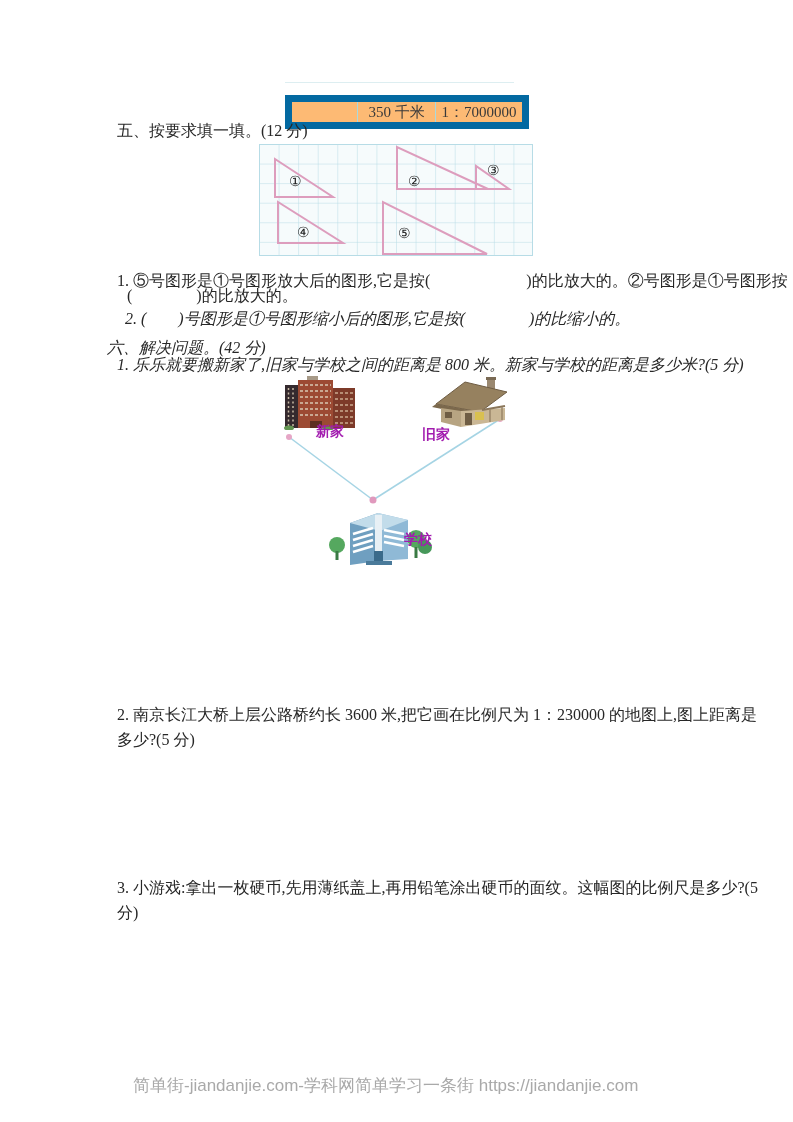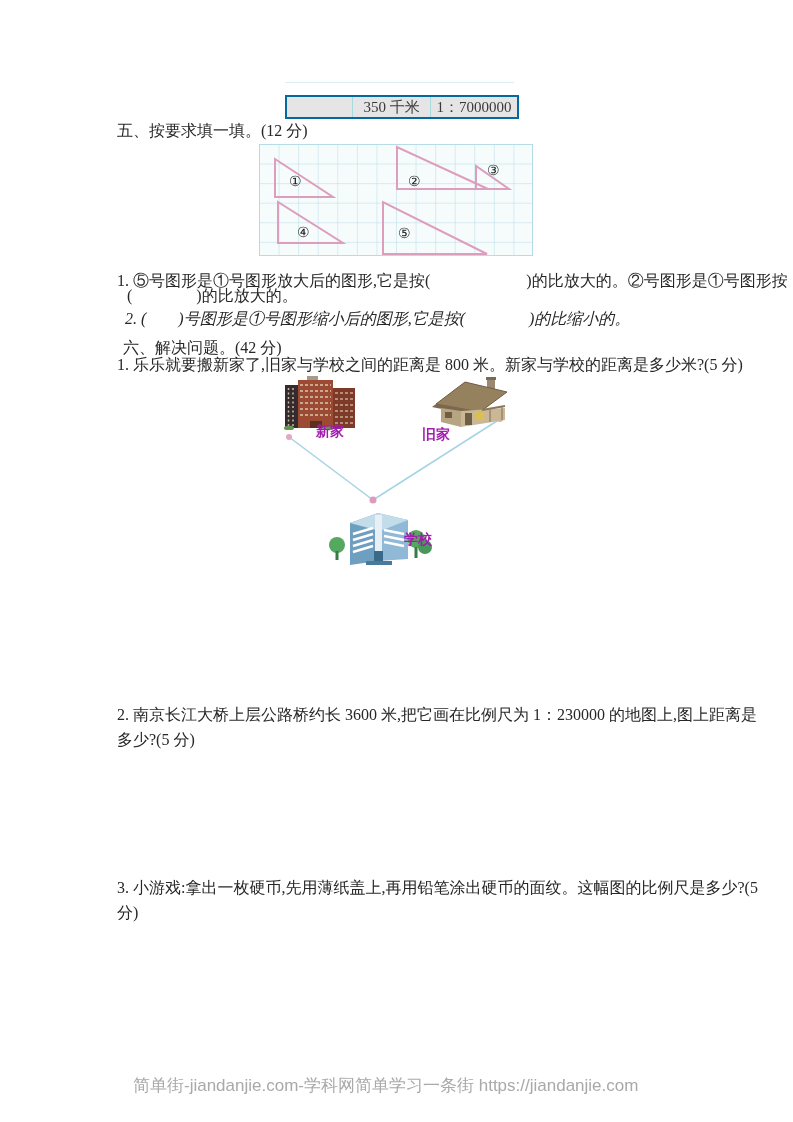--- a/index.html
+++ b/index.html
@@ -6,21 +6,21 @@
   .page {
     position:relative; width:793px; height:1122px; background:#ffffff;
     font-family:"Liberation Serif", serif; color:#272727; overflow:hidden;
   }
   .abs { position:absolute; }
   .txt { position:absolute; font-size:16px; line-height:23px; white-space:nowrap; color:#272727; }
   .heading { font-size:16px;margin-top:6px; }
   
   .scale-table {
     position:absolute; left:285px; top:95px; display:flex;
-    border:2px solid #0369a1; height:20px; background:#e5e5e5;
+    border:7px solid #0369a1; height:20px; background:#fdba74;
   }
   .scale-table .cell {
     border-left:1px solid #a9dade; text-align:center;
     font-size:15px; line-height:20px; color:#3a3a3a;
   }
   .scale-table .cell:first-child { border-left:none; }
   .table-top-line {
     position:absolute; left:285px; top:82px; width:229px; height:1px;
     background:#ddeef1;
   }
@@ -65,22 +65,22 @@
     <text x="149" y="42" font-size="14" fill="#222">②</text>
     <text x="228" y="31" font-size="14" fill="#222">③</text>
     <text x="38" y="93" font-size="14" fill="#222">④</text>
     <text x="139" y="94" font-size="14" fill="#222">⑤</text>
   </svg>
 
   <div class="txt" style="left:117px; top:261px;margin-top:8px;">1. ⑤号图形是①号图形放大后的图形,它是按(　　　　　　)的比放大的。②号图形是①号图形按</div>
   <div class="txt" style="left:117px; top:284px;margin-left:10px;">(　　　　)的比放大的。</div>
   <div class="txt" style="left:125px; top:307px;font-style:italic;">2. (　　)号图形是①号图形缩小后的图形,它是按(　　　　)的比缩小的。</div>
 
-  <div class="txt heading" style="left:123px; top:330px;">六、解决问题。(42 分)</div>
-  <div class="txt" style="left:117px; top:353px;">1. 乐乐就要搬新家了,旧家与学校之间的距离是 800 米。新家与学校的距离是多少米?(5 分)</div>
+  <div class="txt heading" style="left:107px; top:330px;font-style:italic;">六、解决问题。(42 分)</div>
+  <div class="txt" style="left:117px; top:353px;font-style:italic;">1. 乐乐就要搬新家了,旧家与学校之间的距离是 800 米。新家与学校的距离是多少米?(5 分)</div>
 
   <div class="illus">
 
     <svg class="abs" style="left:0;top:0;" width="245" height="200" viewBox="0 0 245 200">
       <line x1="9" y1="64" x2="93" y2="127" stroke="#a5d4e4" stroke-width="1.5"></line>
       <line x1="220" y1="46" x2="93" y2="127" stroke="#a5d4e4" stroke-width="1.5"></line>
       <circle cx="9" cy="64" r="3" fill="#e6a6c6"></circle>
       <circle cx="220" cy="46" r="3" fill="#e6a6c6"></circle>
       <circle cx="93" cy="127" r="3.5" fill="#e099bd"></circle>
     </svg>

